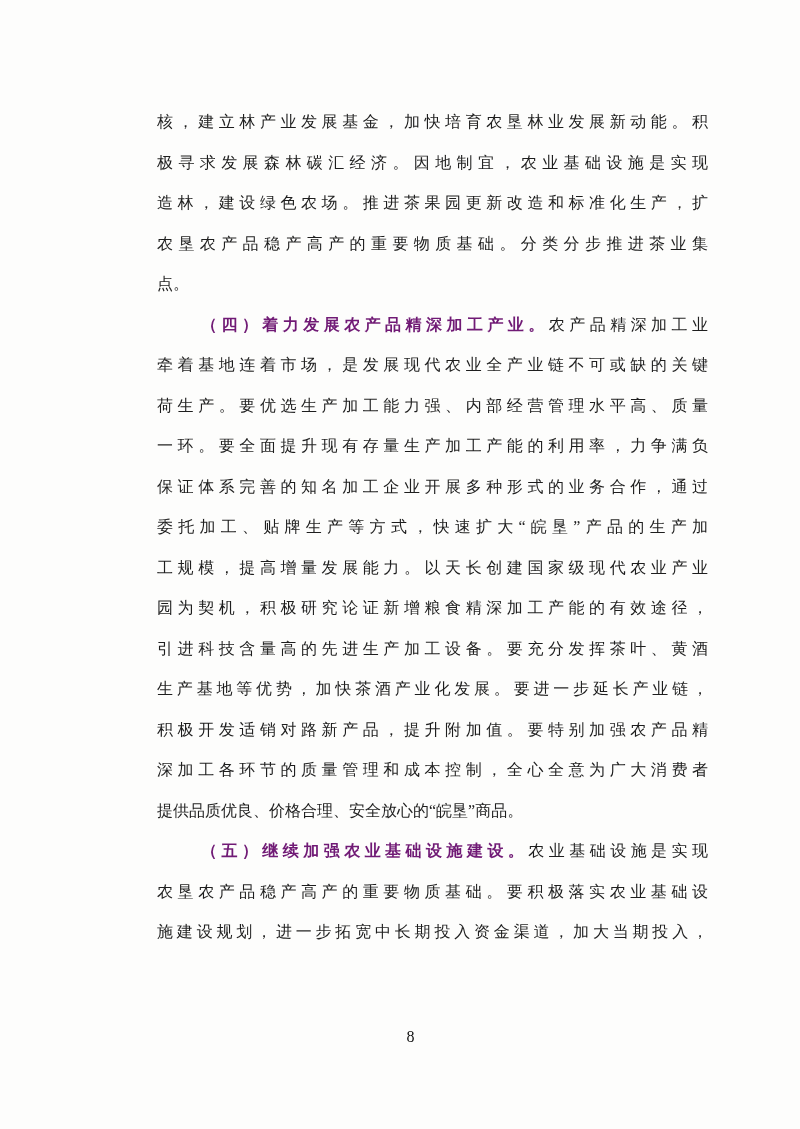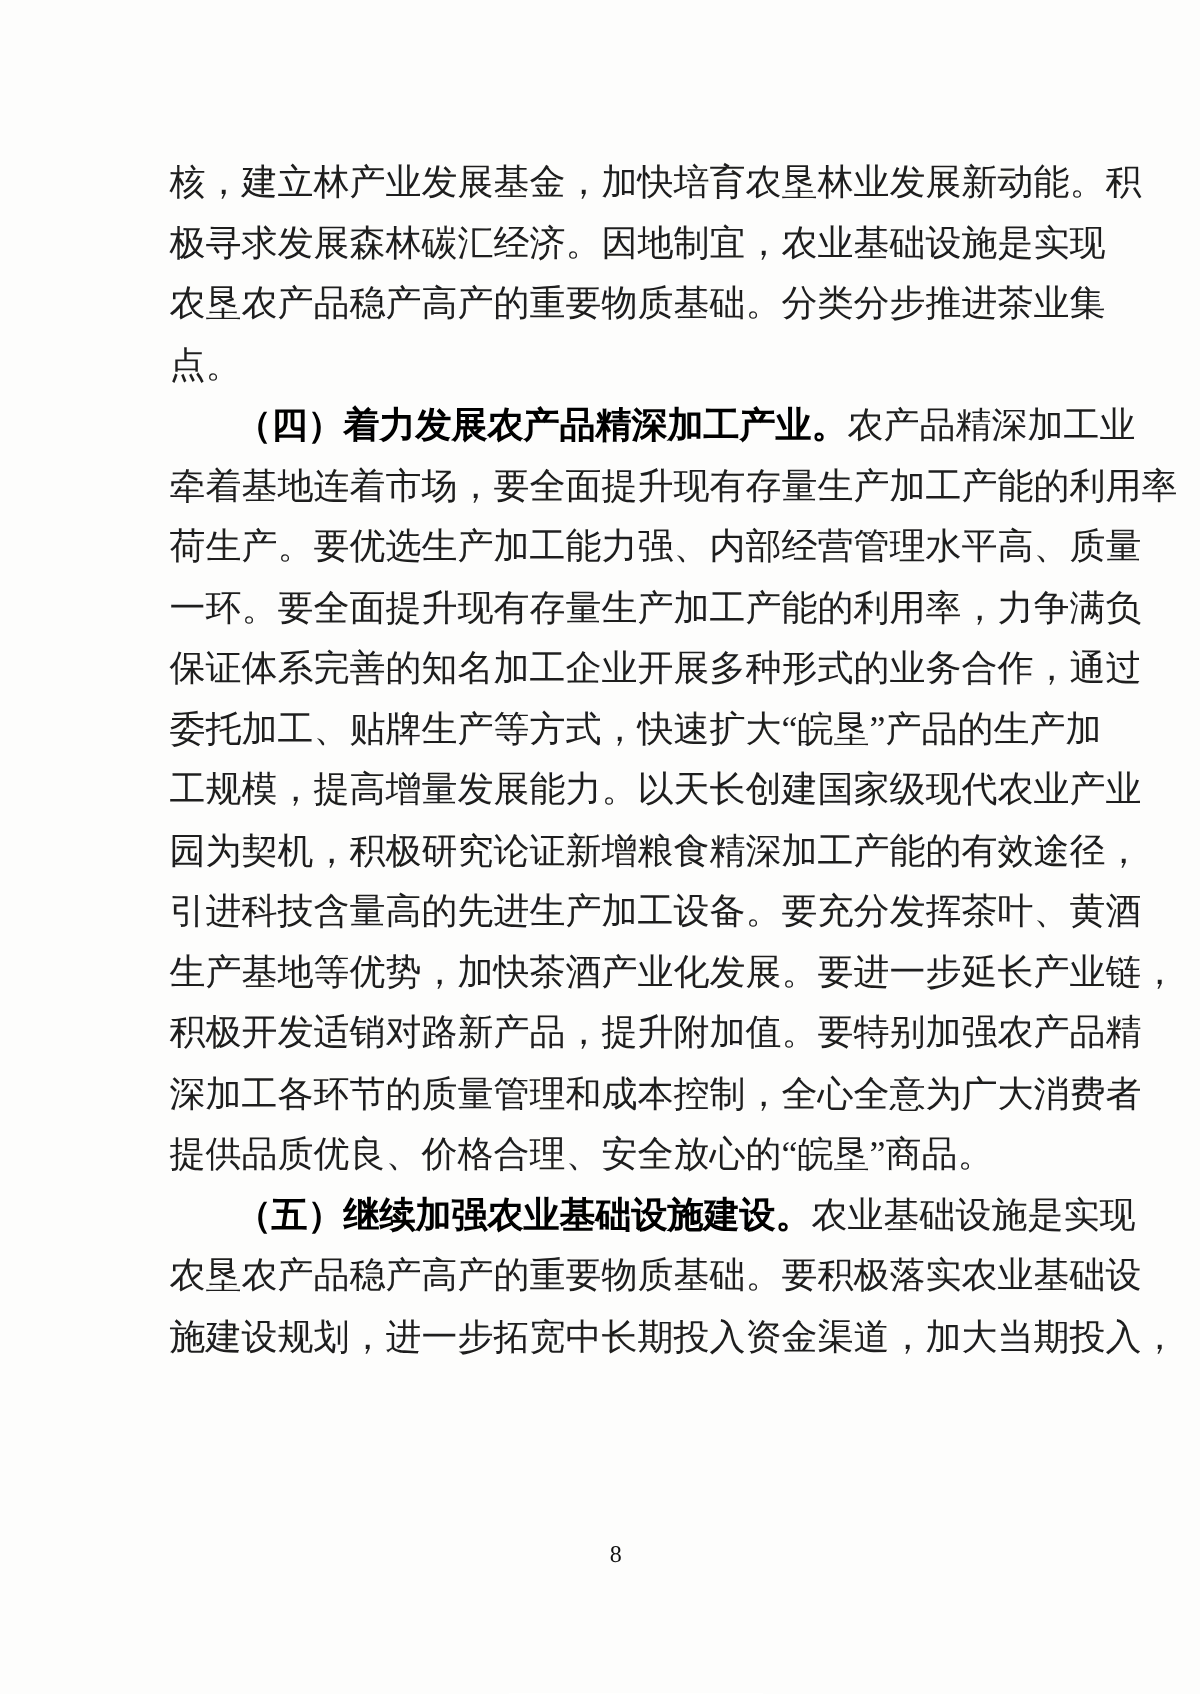--- a/index.html
+++ b/index.html
@@ -18,60 +18,62 @@
   }
   .text-block {
     position: absolute;
     left: 113px;
     top: 102px;
     width: 595px;
   }
   .line {
     height: 40.5px;
     line-height: 40.5px;
-    font-size: 24px;
+    font-size: 16px;
     letter-spacing: 0px;
     white-space: nowrap;
     overflow: visible;
+    margin-left: 44px;
   }
   .line.justify {
     text-align: justify;
     text-align-last: justify;
     text-justify: inter-character;
   }
   .line.indent {
     padding-left: 44px;
   }
   .bold-seg {
     font-family: Liberation Serif, serif;
     font-weight: 700;
-    color: #000000;
+    color: #701a75;
   }
   .page-number {
     position: absolute;
     left: 113px;
     width: 595px;
     top: 1028px;
     text-align: center;
     font-size: 16px;
     font-family: "Liberation Serif", serif;
     color: #111111;
   }
 </style>
 </head>
 <body>
 
 <div class="page">
   <div class="text-block" id="text-block">
       <div class="line justify"><span>核，建立林产业发展基金，加快培育农垦林业发展新动能。积</span></div>
       <div class="line justify"><span>极寻求发展森林碳汇经济。因地制宜，农业基础设施是实现</span></div>
+      <div class="line justify"><span>造林，建设绿色农场。推进茶果园更新改造和标准化生产，扩</span></div>
       <div class="line justify"><span>农垦农产品稳产高产的重要物质基础。分类分步推进茶业集</span></div>
       <div class="line"><span>点。</span></div>
       <div class="line justify indent"><span class="bold-seg">（四）着力发展农产品精深加工产业。</span><span>农产品精深加工业</span></div>
-      <div class="line justify"><span>牵着基地连着市场，要全面提升现有存量生产加工产能的利用率</span></div>
+      <div class="line justify"><span>牵着基地连着市场，是发展现代农业全产业链不可或缺的关键</span></div>
       <div class="line justify"><span>荷生产。要优选生产加工能力强、内部经营管理水平高、质量</span></div>
       <div class="line justify"><span>一环。要全面提升现有存量生产加工产能的利用率，力争满负</span></div>
       <div class="line justify"><span>保证体系完善的知名加工企业开展多种形式的业务合作，通过</span></div>
       <div class="line justify"><span>委托加工、贴牌生产等方式，快速扩大“皖垦”产品的生产加</span></div>
       <div class="line justify"><span>工规模，提高增量发展能力。以天长创建国家级现代农业产业</span></div>
       <div class="line justify"><span>园为契机，积极研究论证新增粮食精深加工产能的有效途径，</span></div>
       <div class="line justify"><span>引进科技含量高的先进生产加工设备。要充分发挥茶叶、黄酒</span></div>
       <div class="line justify"><span>生产基地等优势，加快茶酒产业化发展。要进一步延长产业链，</span></div>
       <div class="line justify"><span>积极开发适销对路新产品，提升附加值。要特别加强农产品精</span></div>
       <div class="line justify"><span>深加工各环节的质量管理和成本控制，全心全意为广大消费者</span></div>

